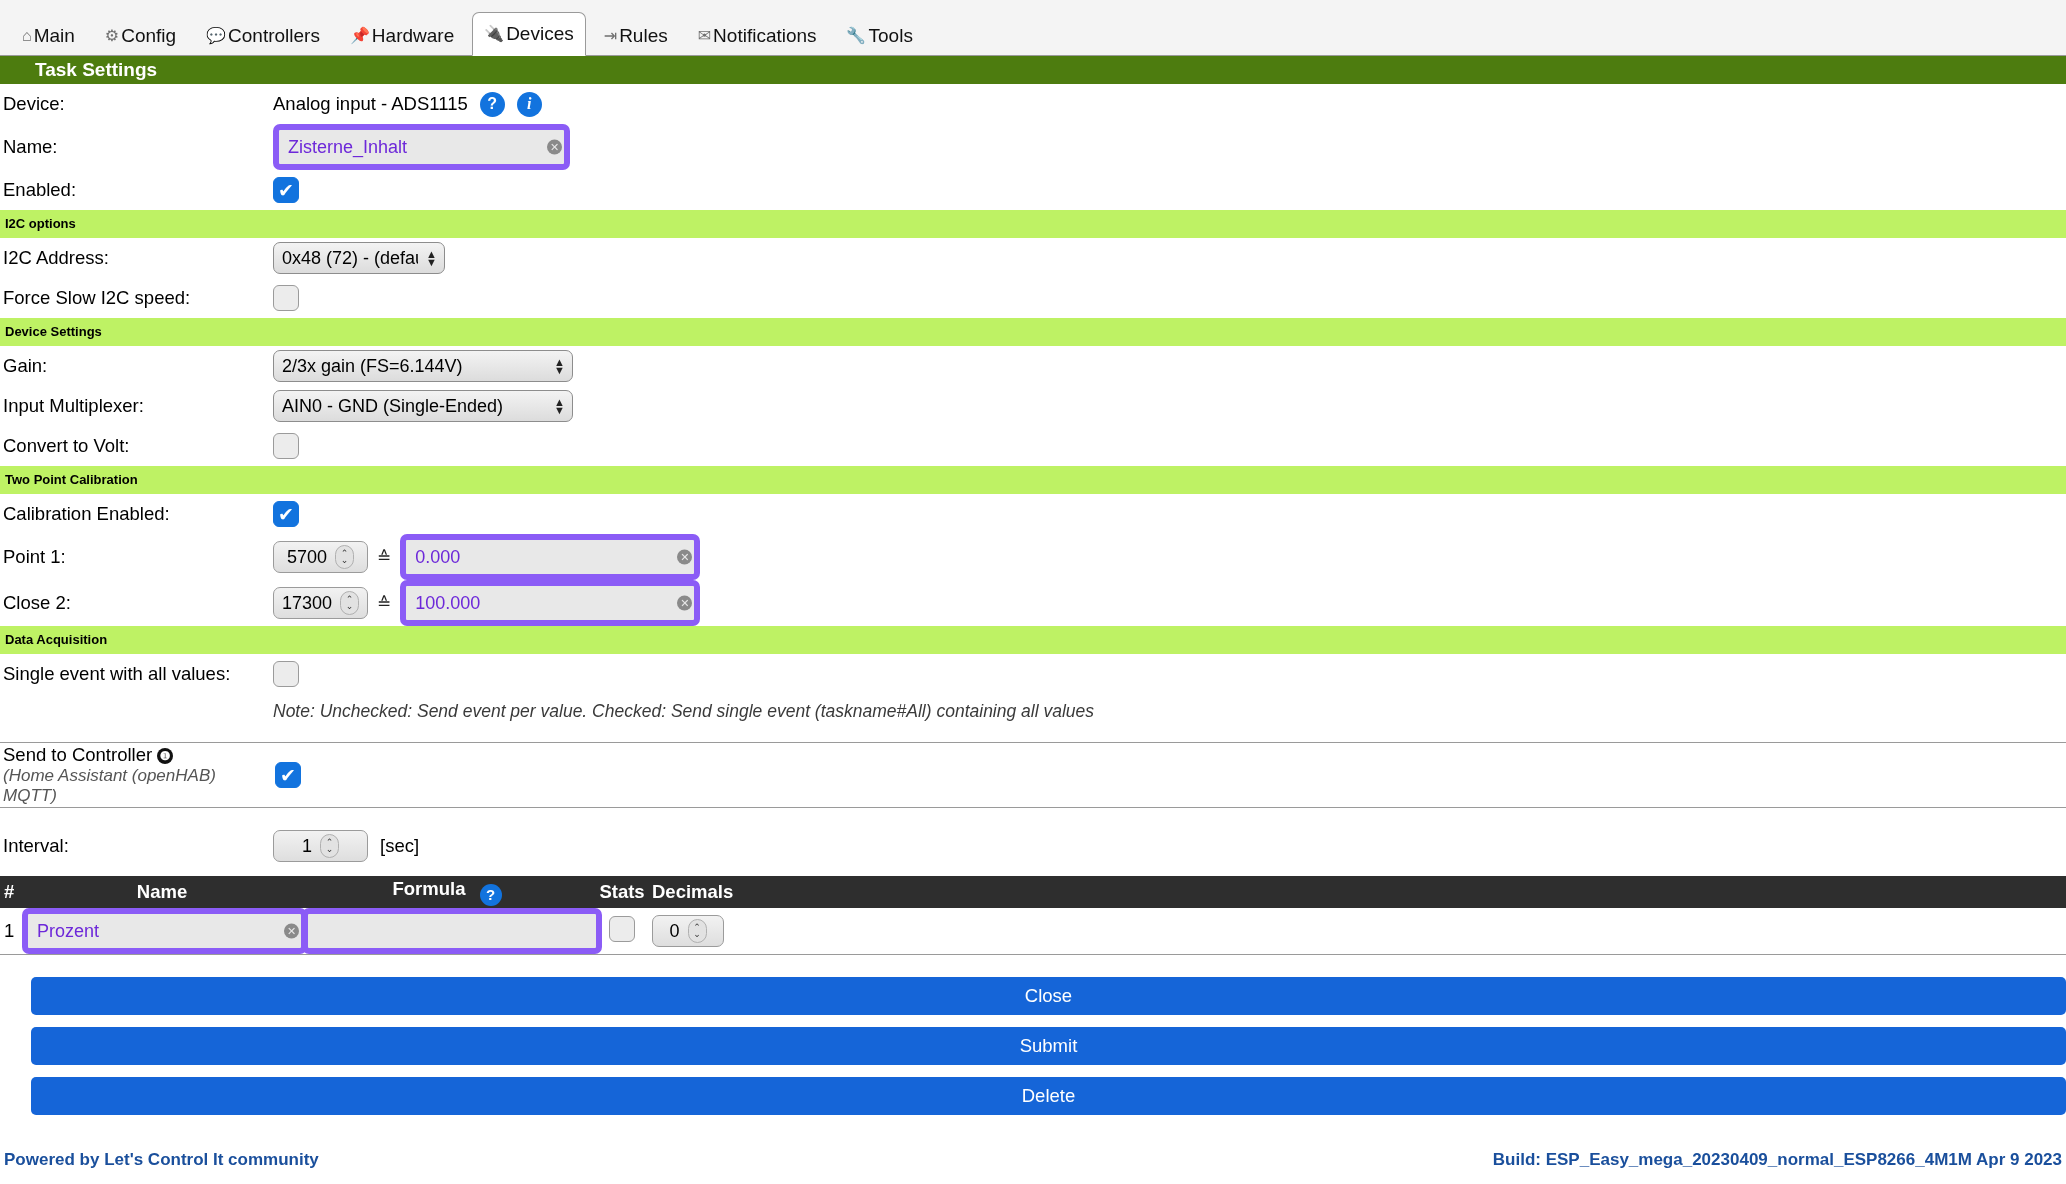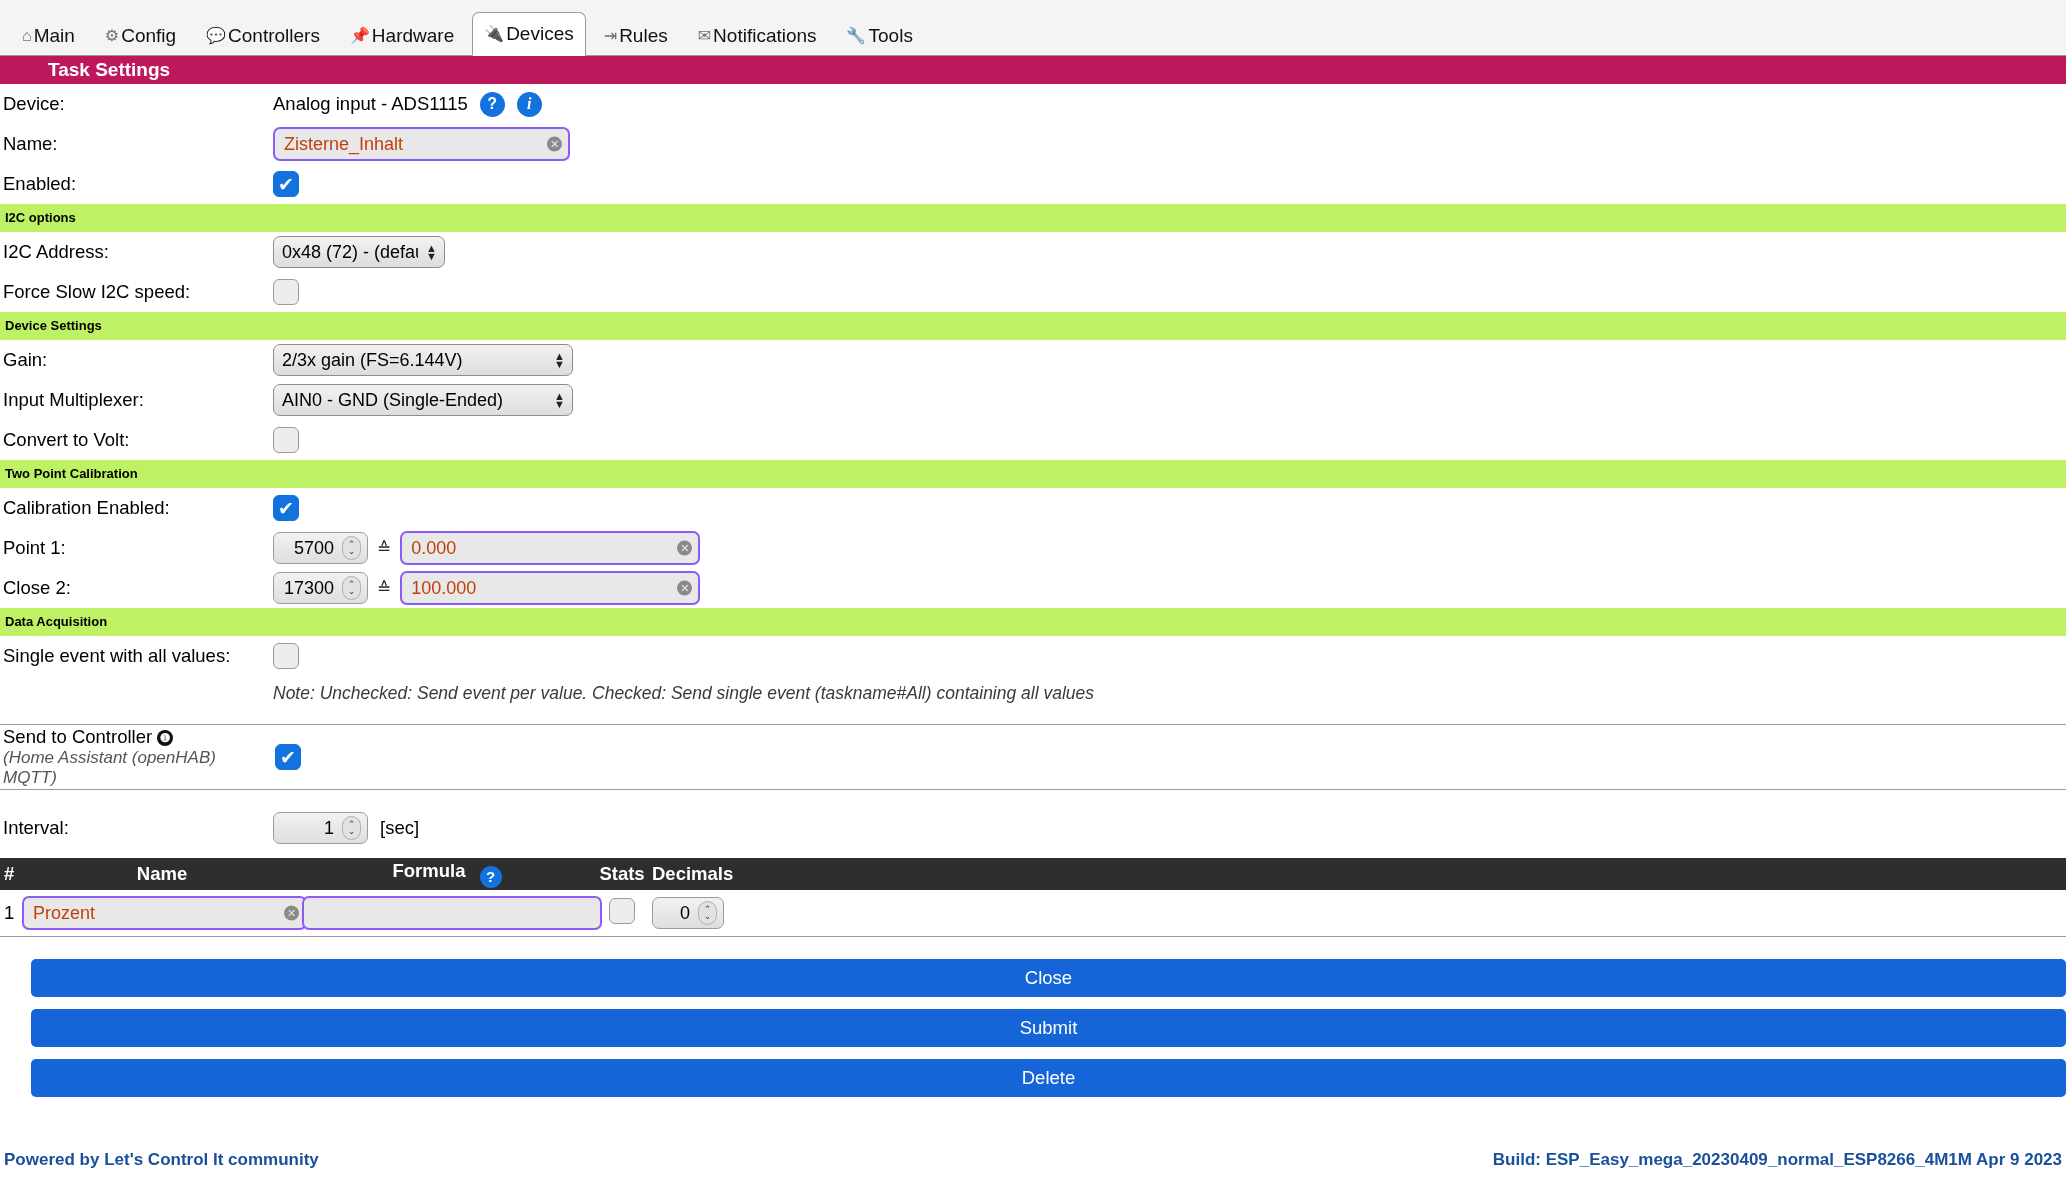--- a/index.html
+++ b/index.html
@@ -50,27 +50,27 @@
     padding-bottom: 10px;
     top: 1px;
   }
   .tab .ic { font-size: 16px; line-height: 1; display: inline-block; }
   .ic-red { color: #d8262c; }
   .ic-grey { color: #707070; }
   .ic-dark { color: #1b1b1b; }
 
   
   .sec-dark {
-    background: #be185d;
+    background: #4d7c0f;
     color: #fff;
     font-weight: bold;
     font-size: 19px;
     height: 28px;
     line-height: 28px;
-    padding-left: 48px;
+    padding-left: 35px;
   }
   .sec-grey {
     background: #bef264;
     color: #000;
     font-weight: bold;
     font-size: 13px;
     height: 28px;
     line-height: 28px;
     padding-left: 5px;
   }
@@ -93,27 +93,27 @@
     display: block;
     font-style: italic;
     color: #555;
     font-size: 17px;
   }
   .field { display: flex; align-items: center; }
 
   
   .txt {
     background: #e8e8e8;
-    border: 2px solid #8b5cf6;
+    border: 6px solid #8b5cf6;
     border-radius: 7px;
-    height: 34px;
+    height: 46px;
     font-size: 18px;
     font-family: "Liberation Sans", sans-serif;
     padding: 0 30px 0 9px;
-    color: #c2410c;
+    color: #6d28d9;
     outline: none;
   }
   .txtwrap { position: relative; display: inline-block; }
   .clearbtn {
     position: absolute;
     right: 8px; top: 50%;
     transform: translateY(-50%);
     width: 15px; height: 15px;
     border-radius: 50%;
     background: #8a8a8a;
@@ -174,21 +174,21 @@
     font-size: 19px;
     line-height: 1;
   }
   .num {
     background: linear-gradient(#f2f2f2, #dedede);
     border: 1px solid #9b9b9b;
     border-radius: 7px;
     height: 32px;
     display: inline-flex;
     align-items: center;
-    justify-content: flex-end;
+    justify-content: center;
     padding: 0 6px 0 6px;
     font-size: 18px;
     cursor: text;
     color: #000;
   }
   .spin {
     display: flex;
     flex-direction: column;
     align-items: center;
     justify-content: center;

